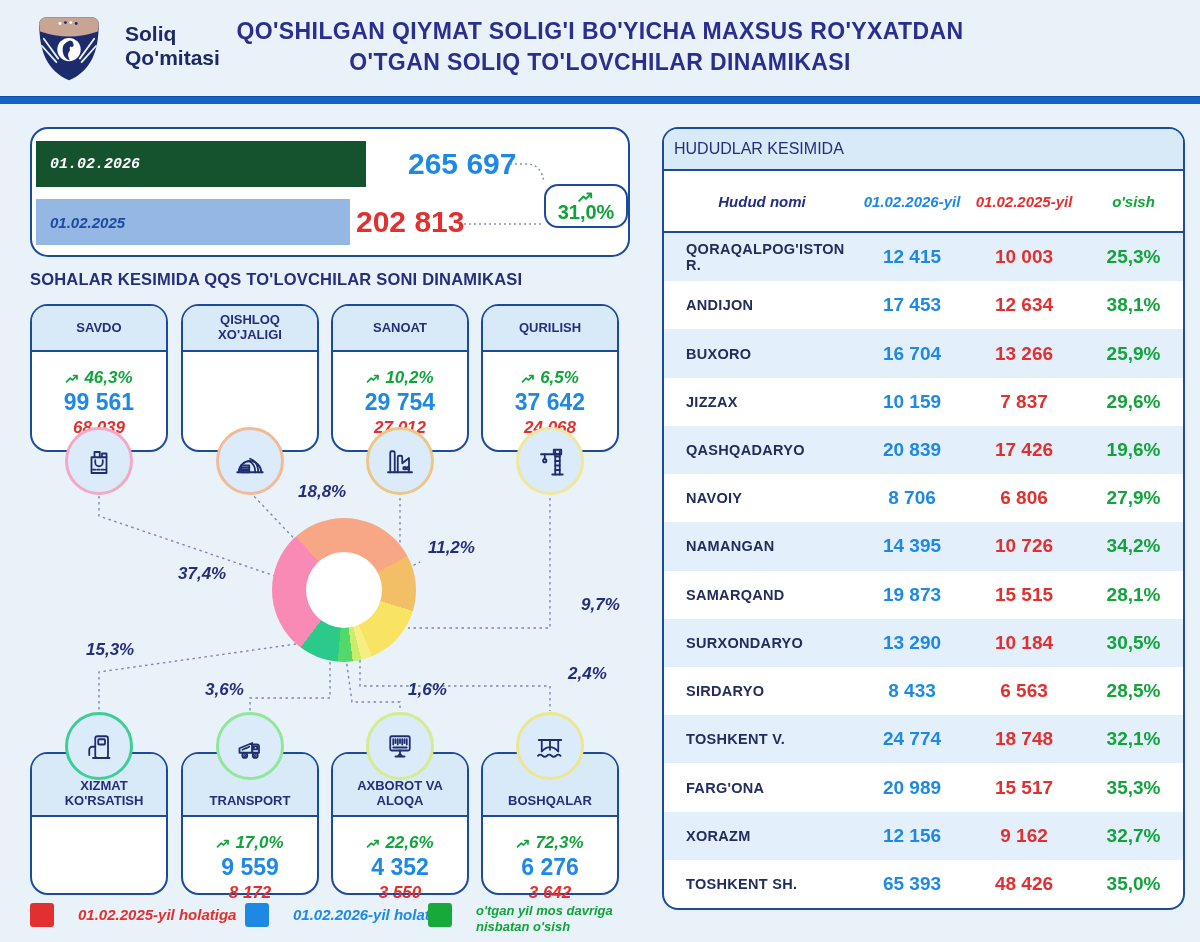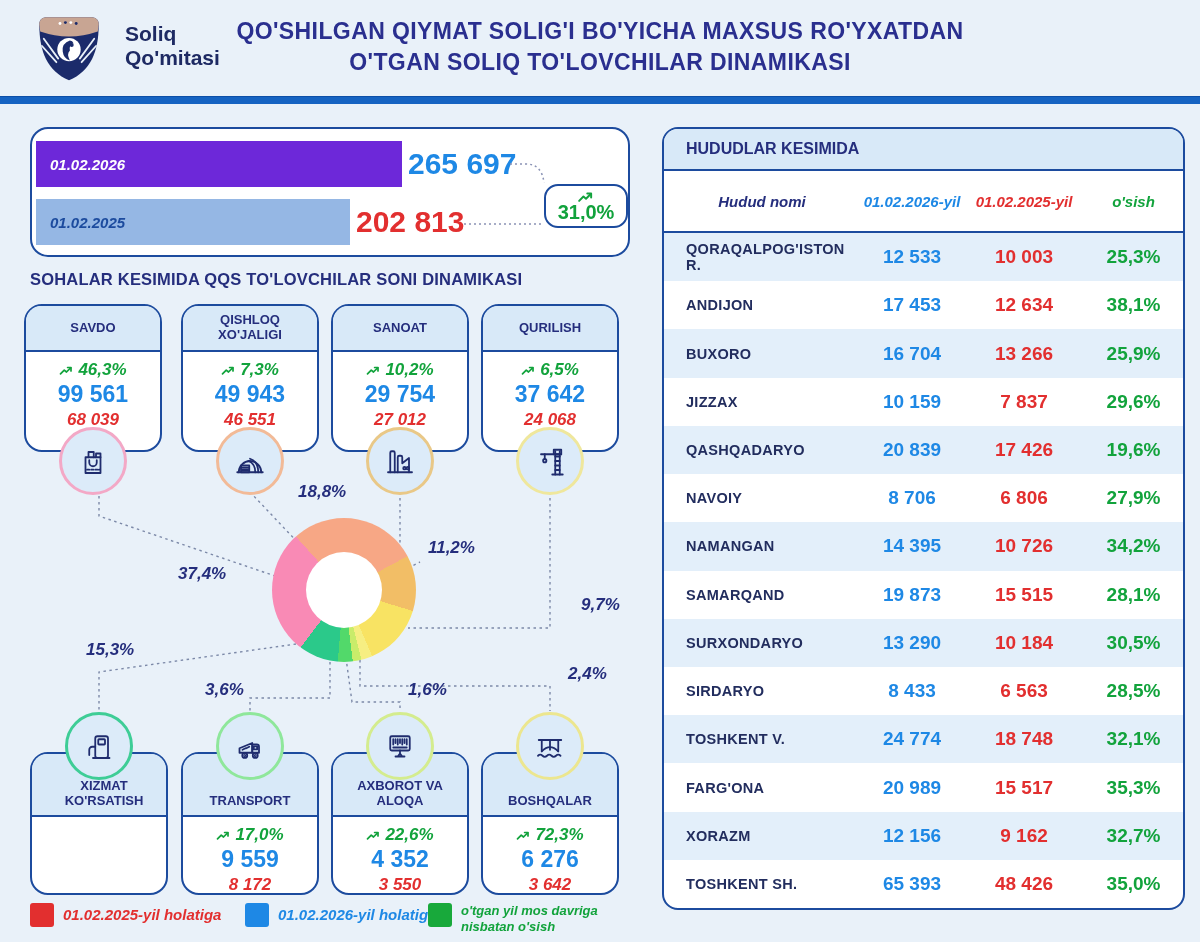--- a/index.html
+++ b/index.html
@@ -9,21 +9,21 @@
   .logo-wrap{position:absolute;left:33px;top:8px;display:flex;align-items:center;gap:20px;}
   .logo-text{font-weight:bold;color:#1E2A63;font-size:21px;line-height:1.15;}
   .main-title{position:absolute;left:220px;top:16px;width:760px;text-align:center;color:#2A2F8F;
     font-weight:bold;font-size:23px;line-height:31px;letter-spacing:.4px;}
   .rule{position:absolute;left:0;top:96px;width:1200px;height:7px;background:#1563C2;border-top:1px solid #0D4FA8;}
 
   
   .bar-panel{position:absolute;left:30px;top:127px;width:600px;height:130px;background:#fff;
     border:2.5px solid #1C4B9E;border-radius:18px;box-sizing:border-box;}
   .bar{position:absolute;height:46px;display:flex;align-items:center;padding-left:14px;box-sizing:border-box;}
-  .bar1{left:4px;top:12px;width:366px;background:#6d28d9;}
+  .bar1{left:4px;top:12px;width:330px;background:#14532d;font-family:Liberation Mono, monospace;}
   .bar2{left:4px;top:70px;width:314px;background:#95B7E4;}
   .bar-label{font-size:15px;font-weight:bold;font-style:italic;}
   .bar1 .bar-label{color:#fff;} .bar2 .bar-label{color:#1C4B9E;}
   .bar-value{position:absolute;height:46px;line-height:46px;font-size:30px;font-weight:bold;}
   .bv1{left:376px;top:12px;color:#1E88E5;} .bv2{left:324px;top:70px;color:#E22F2F;}
   .growth-badge{position:absolute;left:512px;top:55px;width:84px;height:44px;background:#fff;border:2.5px solid #1C4B9E;
     border-radius:14px;box-sizing:border-box;display:flex;flex-direction:column;align-items:center;justify-content:center;}
   .growth-badge .pctxt{color:#11A23C;font-weight:bold;font-size:20px;line-height:18px;}
   .tr-ico{color:#11A23C;}
 
@@ -31,49 +31,49 @@
   .sec-heading{position:absolute;left:30px;top:270px;font-size:16.5px;font-weight:bold;color:#252E7D;letter-spacing:.2px;}
 
   
   .card{position:absolute;width:138px;background:#fff;border:2.5px solid #1C4B9E;border-radius:18px;box-sizing:border-box;}
   .card.top{top:304px;height:148px;}
   .card.bottom{top:752px;height:143px;}
   .chead{background:#D8E9F8;border-bottom:2.5px solid #1C4B9E;display:flex;align-items:center;justify-content:center;
     text-align:center;color:#252E7D;font-weight:bold;font-size:13px;line-height:1.15;border-radius:15px 15px 0 0;box-sizing:border-box;}
   .card.top .chead{height:46px;}
   .card.bottom .chead{height:63px;align-items:flex-end;padding-bottom:6px;}
-  .cvals{padding-top:8px;text-align:center;}
+  .cvals{padding-top:16px;text-align:center;}
   .growth{color:#12A33C;font-size:17px;font-weight:bold;font-style:italic;display:flex;justify-content:center;align-items:center;gap:4px;}
   .v26{color:#1E88E5;font-size:23px;font-weight:bold;margin-top:1px;}
   .v25{color:#E22F2F;font-size:17px;font-weight:bold;font-style:italic;margin-top:2px;}
   .iconcircle{position:absolute;left:50%;transform:translateX(-50%);width:62px;height:62px;border-radius:50%;
     background:#DCEBF9;border:3.5px solid #ccc;display:flex;align-items:center;justify-content:center;z-index:3;box-sizing:content-box;}
   .card.top .iconcircle{top:121px;}
   .card.bottom .iconcircle{top:-42px;}
   .iconcircle svg{stroke:#1F2C6E;fill:none;stroke-width:2.4;stroke-linecap:round;stroke-linejoin:round;}
 
   
   .diagram{position:absolute;left:30px;top:420px;width:600px;height:340px;z-index:1;}
   .donut{position:absolute;left:242px;top:98px;width:144px;height:144px;border-radius:50%;}
   .donut::after{content:"";position:absolute;left:34px;top:34px;width:76px;height:76px;border-radius:50%;background:#fff;}
   .pct{position:absolute;font-size:17px;font-weight:bold;font-style:italic;color:#252E7D;}
   .connectors{position:absolute;left:0;top:0;}
 
   
-  .legend-item{position:absolute;top:903px;display:flex;align-items:flex-start;gap:9px;}
+  .legend-item{position:absolute;top:903px;display:flex;align-items:flex-start;gap:24px;}
   .lsq{width:24px;height:24px;border-radius:3px;flex:0 0 auto;}
   .ltext{font-size:15px;font-weight:bold;font-style:italic;padding-top:3px;}
   .l0 .ltext{color:#E22F2F;} .l1 .ltext{color:#1E88E5;}
   .l2 .ltext{color:#12A33C;font-size:13px;line-height:1.2;padding-top:0;width:190px;}
 
   
   .tpanel{position:absolute;left:662px;top:127px;width:523px;height:783px;background:#fff;border:2.5px solid #1C4B9E;
     border-radius:16px;box-sizing:border-box;display:flex;flex-direction:column;overflow:hidden;}
-  .ttitle{height:40px;line-height:40px;background:#D8E9F8;border-bottom:2px solid #1C4B9E;padding-left:22px;
-    font-size:16px;font-weight:bold;color:#252E7D;flex:0 0 auto;}
+  .ttitle{height:40px;line-height:40px;background:#D8E9F8;border-bottom:2px solid #1C4B9E;padding-left:10px;
+    font-size:16px;font-weight:normal;color:#252E7D;flex:0 0 auto;}
   .thead{height:60px;flex:0 0 auto;border-bottom:2.5px solid #1C4B9E;display:grid;grid-template-columns:196px 104px 120px 1fr;align-items:center;}
   .hc{font-style:italic;font-weight:bold;font-size:15px;text-align:center;}
   .hc0{color:#252E7D;} .hc1{color:#1E88E5;} .hc2{color:#E22F2F;} .hc3{color:#12A33C;}
   .tbody{flex:1;display:flex;flex-direction:column;}
   .trow{flex:1;display:grid;grid-template-columns:196px 104px 120px 1fr;align-items:center;}
   .trow.odd{background:#E3EFFA;}
   .tc{font-weight:bold;text-align:center;font-size:19px;}
   .tc0{font-size:14.5px;color:#222D5E;text-align:left;padding-left:22px;letter-spacing:.3px;}
   .tc1{color:#1E88E5;} .tc2{color:#E22F2F;} .tc3{color:#12A33C;}
 </style>
@@ -131,21 +131,21 @@
     <div class="growth-badge">
       <svg class="tr-ico" width="18" height="12">
           <use href="#trend"></use>
         </svg>
       <div class="pctxt">31,0%</div>
     </div>
   </div>
 
   <div class="sec-heading">SOHALAR KESIMIDA QQS TO'LOVCHILAR SONI DINAMIKASI</div>
 
-  <div class="card top" style="left:24px">
+  <div class="card top" style="left:30px">
     <div class="chead">SAVDO</div>
     <div class="cvals">
       <div class="growth">
           <svg width="15" height="11">
             <use href="#trend"></use>
           </svg>
           <span>46,3%</span>
         </div>
       <div class="v26">99 561</div>
       <div class="v25">68 039</div>
@@ -156,30 +156,20 @@
         <path d="M19 23 v3 a5 5 0 0 0 10 0 v-3"></path>
         <path d="M18 19 v-7 h7 v7"></path>
           <path d="M28 19 v-5 h6 v5"></path>
         <path d="M16 35.5 h3 M21.5 35.5 h3 M27 35.5 h3 M32 35.5 h1"></path>
       </svg>
     </div>
   </div>
 
   <div class="card top" style="left:181px">
     <div class="chead" style="padding:0 14px">QISHLOQ XO'JALIGI</div>
-    <div class="cvals">
-      <div class="growth">
-          <svg width="15" height="11">
-            <use href="#trend"></use>
-          </svg>
-          <span>7,3%</span>
-        </div>
-      <div class="v26">49 943</div>
-      <div class="v25">46 551</div>
-    </div>
     <div class="iconcircle" style="border-color: rgb(242, 186, 151);">
       <svg width="36" height="36" viewBox="0 0 48 48">
         <path d="M9 39 a15 15 0 0 1 30 0"></path>
         <path d="M35 39 c0-10 -5-16 -11-18"></path>
         <path d="M31 39 c0-8 -4-13 -9-15"></path>
         <rect x="12" y="30" width="11" height="9"></rect>
         <path d="M13 33 h9 M13 36 h9"></path>
         <path d="M7 39 h34"></path>
       </svg>
     </div>
@@ -357,21 +347,21 @@
     <div class="ttitle">HUDUDLAR KESIMIDA</div>
     <div class="thead">
       <div class="hc hc0">Hudud nomi</div>
       <div class="hc hc1">01.02.2026-yil</div>
       <div class="hc hc2">01.02.2025-yil</div>
       <div class="hc hc3">o'sish</div>
     </div>
     <div class="tbody">
         <div class="trow odd">
           <div class="tc tc0">QORAQALPOG'ISTON R.</div>
-          <div class="tc tc1">12 533</div>
+          <div class="tc tc1">12 415</div>
           <div class="tc tc2">10 003</div>
           <div class="tc tc3">25,3%</div>
         </div>
         <div class="trow">
           <div class="tc tc0">ANDIJON</div>
           <div class="tc tc1">17 453</div>
           <div class="tc tc2">12 634</div>
           <div class="tc tc3">38,1%</div>
         </div>
         <div class="trow odd">

